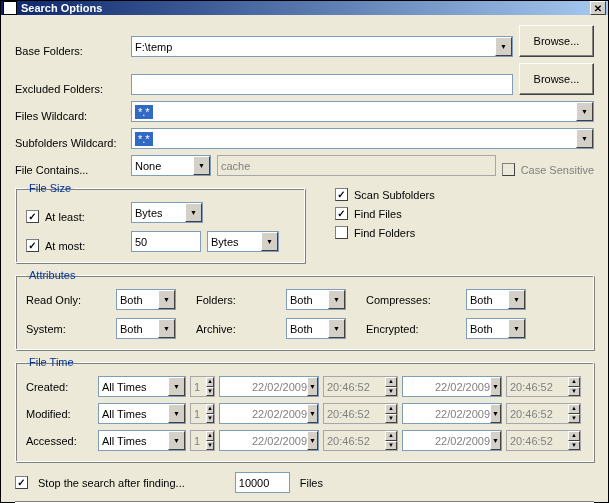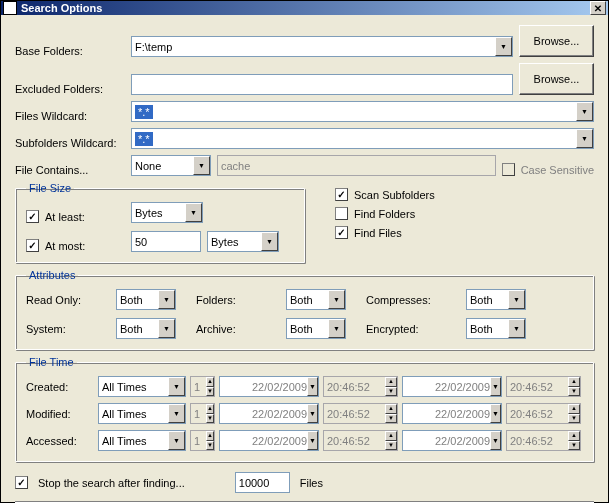--- a/index.html
+++ b/index.html
@@ -248,26 +248,26 @@
           </div>
         </div>
       </fieldset>
 
       <div class="filesize-right">
         <div class="cb-row">
           <span class="checkbox checked"></span>
           <span>Scan Subfolders</span>
         </div>
         <div class="cb-row">
+          <span class="checkbox checked"></span>
+          <span>Find Files</span>
+        </div>
+        <div class="cb-row">
           <span class="checkbox"></span>
           <span>Find Folders</span>
-        </div>
-        <div class="cb-row">
-          <span class="checkbox checked"></span>
-          <span>Find Files</span>
         </div>
       </div>
     </div>
 
     <fieldset class="group">
       <legend>Attributes</legend>
       <div class="attr-grid">
         <div>Read Only:</div>
         <div class="combo">
             <span>Both</span>

